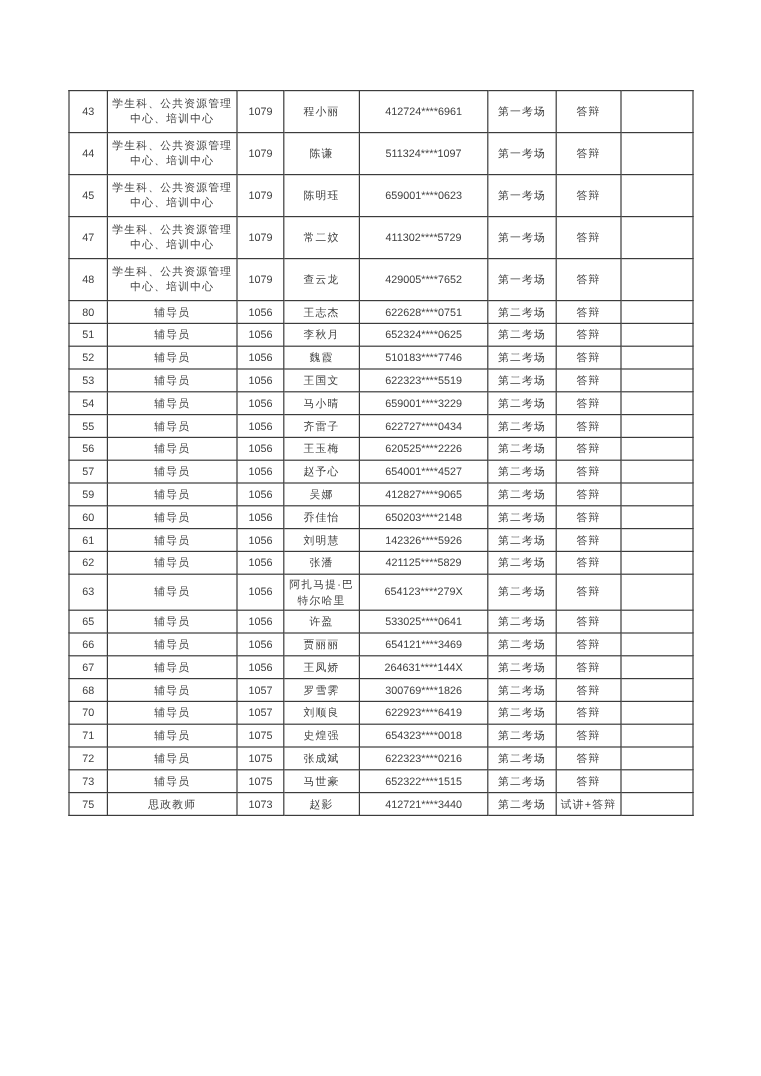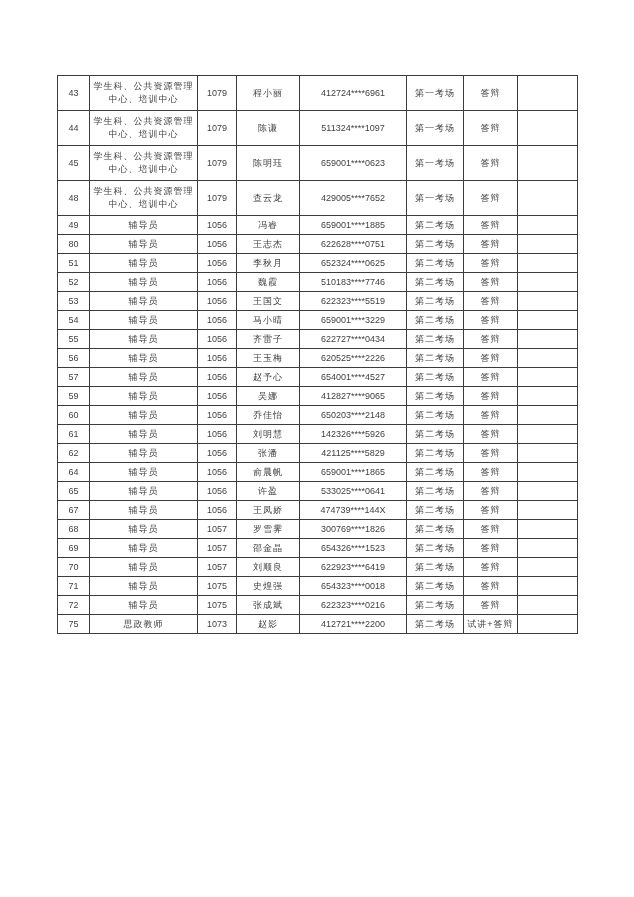--- a/index.html
+++ b/index.html
@@ -78,40 +78,40 @@
           <td class="c-no">45</td>
           <td class="c-dept">学生科、公共资源管理中心、培训中心</td>
           <td class="c-code">1079</td>
           <td class="c-name">陈明珏</td>
           <td class="c-id">659001****0623</td>
           <td class="c-room">第一考场</td>
           <td class="c-method">答辩</td>
           <td class="c-note"></td>
         </tr>
         <tr class="r-tall">
+          <td class="c-no">47</td>
+          <td class="c-dept">学生科、公共资源管理中心、培训中心</td>
+          <td class="c-code">1079</td>
+          <td class="c-name">常二妏</td>
+          <td class="c-id">411302****5729</td>
+          <td class="c-room">第一考场</td>
+          <td class="c-method">答辩</td>
+          <td class="c-note"></td>
+        </tr>
+        <tr class="r-tall">
           <td class="c-no">48</td>
           <td class="c-dept">学生科、公共资源管理中心、培训中心</td>
           <td class="c-code">1079</td>
           <td class="c-name">查云龙</td>
           <td class="c-id">429005****7652</td>
           <td class="c-room">第一考场</td>
           <td class="c-method">答辩</td>
           <td class="c-note"></td>
         </tr>
         <tr class="r-norm">
-          <td class="c-no">49</td>
-          <td class="c-dept">辅导员</td>
-          <td class="c-code">1056</td>
-          <td class="c-name">冯睿</td>
-          <td class="c-id">659001****1885</td>
-          <td class="c-room">第二考场</td>
-          <td class="c-method">答辩</td>
-          <td class="c-note"></td>
-        </tr>
-        <tr class="r-norm">
           <td class="c-no">80</td>
           <td class="c-dept">辅导员</td>
           <td class="c-code">1056</td>
           <td class="c-name">王志杰</td>
           <td class="c-id">622628****0751</td>
           <td class="c-room">第二考场</td>
           <td class="c-method">答辩</td>
           <td class="c-note"></td>
         </tr>
         <tr class="r-norm">
@@ -217,71 +217,71 @@
         <tr class="r-norm">
           <td class="c-no">62</td>
           <td class="c-dept">辅导员</td>
           <td class="c-code">1056</td>
           <td class="c-name">张潘</td>
           <td class="c-id">421125****5829</td>
           <td class="c-room">第二考场</td>
           <td class="c-method">答辩</td>
           <td class="c-note"></td>
         </tr>
-        <tr class="r-norm">
-          <td class="c-no">64</td>
-          <td class="c-dept">辅导员</td>
-          <td class="c-code">1056</td>
-          <td class="c-name">俞晨帆</td>
-          <td class="c-id">659001****1865</td>
+        <tr class="r-mid">
+          <td class="c-no">63</td>
+          <td class="c-dept">辅导员</td>
+          <td class="c-code">1056</td>
+          <td class="c-name">阿扎马提·巴特尔哈里</td>
+          <td class="c-id">654123****279X</td>
           <td class="c-room">第二考场</td>
           <td class="c-method">答辩</td>
           <td class="c-note"></td>
         </tr>
         <tr class="r-norm">
           <td class="c-no">65</td>
           <td class="c-dept">辅导员</td>
           <td class="c-code">1056</td>
           <td class="c-name">许盈</td>
           <td class="c-id">533025****0641</td>
           <td class="c-room">第二考场</td>
           <td class="c-method">答辩</td>
           <td class="c-note"></td>
         </tr>
         <tr class="r-norm">
+          <td class="c-no">66</td>
+          <td class="c-dept">辅导员</td>
+          <td class="c-code">1056</td>
+          <td class="c-name">贾丽丽</td>
+          <td class="c-id">654121****3469</td>
+          <td class="c-room">第二考场</td>
+          <td class="c-method">答辩</td>
+          <td class="c-note"></td>
+        </tr>
+        <tr class="r-norm">
           <td class="c-no">67</td>
           <td class="c-dept">辅导员</td>
           <td class="c-code">1056</td>
           <td class="c-name">王凤娇</td>
-          <td class="c-id">474739****144X</td>
+          <td class="c-id">264631****144X</td>
           <td class="c-room">第二考场</td>
           <td class="c-method">答辩</td>
           <td class="c-note"></td>
         </tr>
         <tr class="r-norm">
           <td class="c-no">68</td>
           <td class="c-dept">辅导员</td>
           <td class="c-code">1057</td>
           <td class="c-name">罗雪霁</td>
           <td class="c-id">300769****1826</td>
           <td class="c-room">第二考场</td>
           <td class="c-method">答辩</td>
           <td class="c-note"></td>
         </tr>
         <tr class="r-norm">
-          <td class="c-no">69</td>
-          <td class="c-dept">辅导员</td>
-          <td class="c-code">1057</td>
-          <td class="c-name">邵金晶</td>
-          <td class="c-id">654326****1523</td>
-          <td class="c-room">第二考场</td>
-          <td class="c-method">答辩</td>
-          <td class="c-note"></td>
-        </tr>
-        <tr class="r-norm">
           <td class="c-no">70</td>
           <td class="c-dept">辅导员</td>
           <td class="c-code">1057</td>
           <td class="c-name">刘顺良</td>
           <td class="c-id">622923****6419</td>
           <td class="c-room">第二考场</td>
           <td class="c-method">答辩</td>
           <td class="c-note"></td>
         </tr>
         <tr class="r-norm">
@@ -293,29 +293,39 @@
           <td class="c-room">第二考场</td>
           <td class="c-method">答辩</td>
           <td class="c-note"></td>
         </tr>
         <tr class="r-norm">
           <td class="c-no">72</td>
           <td class="c-dept">辅导员</td>
           <td class="c-code">1075</td>
           <td class="c-name">张成斌</td>
           <td class="c-id">622323****0216</td>
+          <td class="c-room">第二考场</td>
+          <td class="c-method">答辩</td>
+          <td class="c-note"></td>
+        </tr>
+        <tr class="r-norm">
+          <td class="c-no">73</td>
+          <td class="c-dept">辅导员</td>
+          <td class="c-code">1075</td>
+          <td class="c-name">马世豪</td>
+          <td class="c-id">652322****1515</td>
           <td class="c-room">第二考场</td>
           <td class="c-method">答辩</td>
           <td class="c-note"></td>
         </tr>
         <tr class="r-norm">
           <td class="c-no">75</td>
           <td class="c-dept">思政教师</td>
           <td class="c-code">1073</td>
           <td class="c-name">赵影</td>
-          <td class="c-id">412721****2200</td>
+          <td class="c-id">412721****3440</td>
           <td class="c-room">第二考场</td>
           <td class="c-method">试讲+答辩</td>
           <td class="c-note"></td>
         </tr>
       </tbody>
   </table>
 </div>
 
 </body></html>

